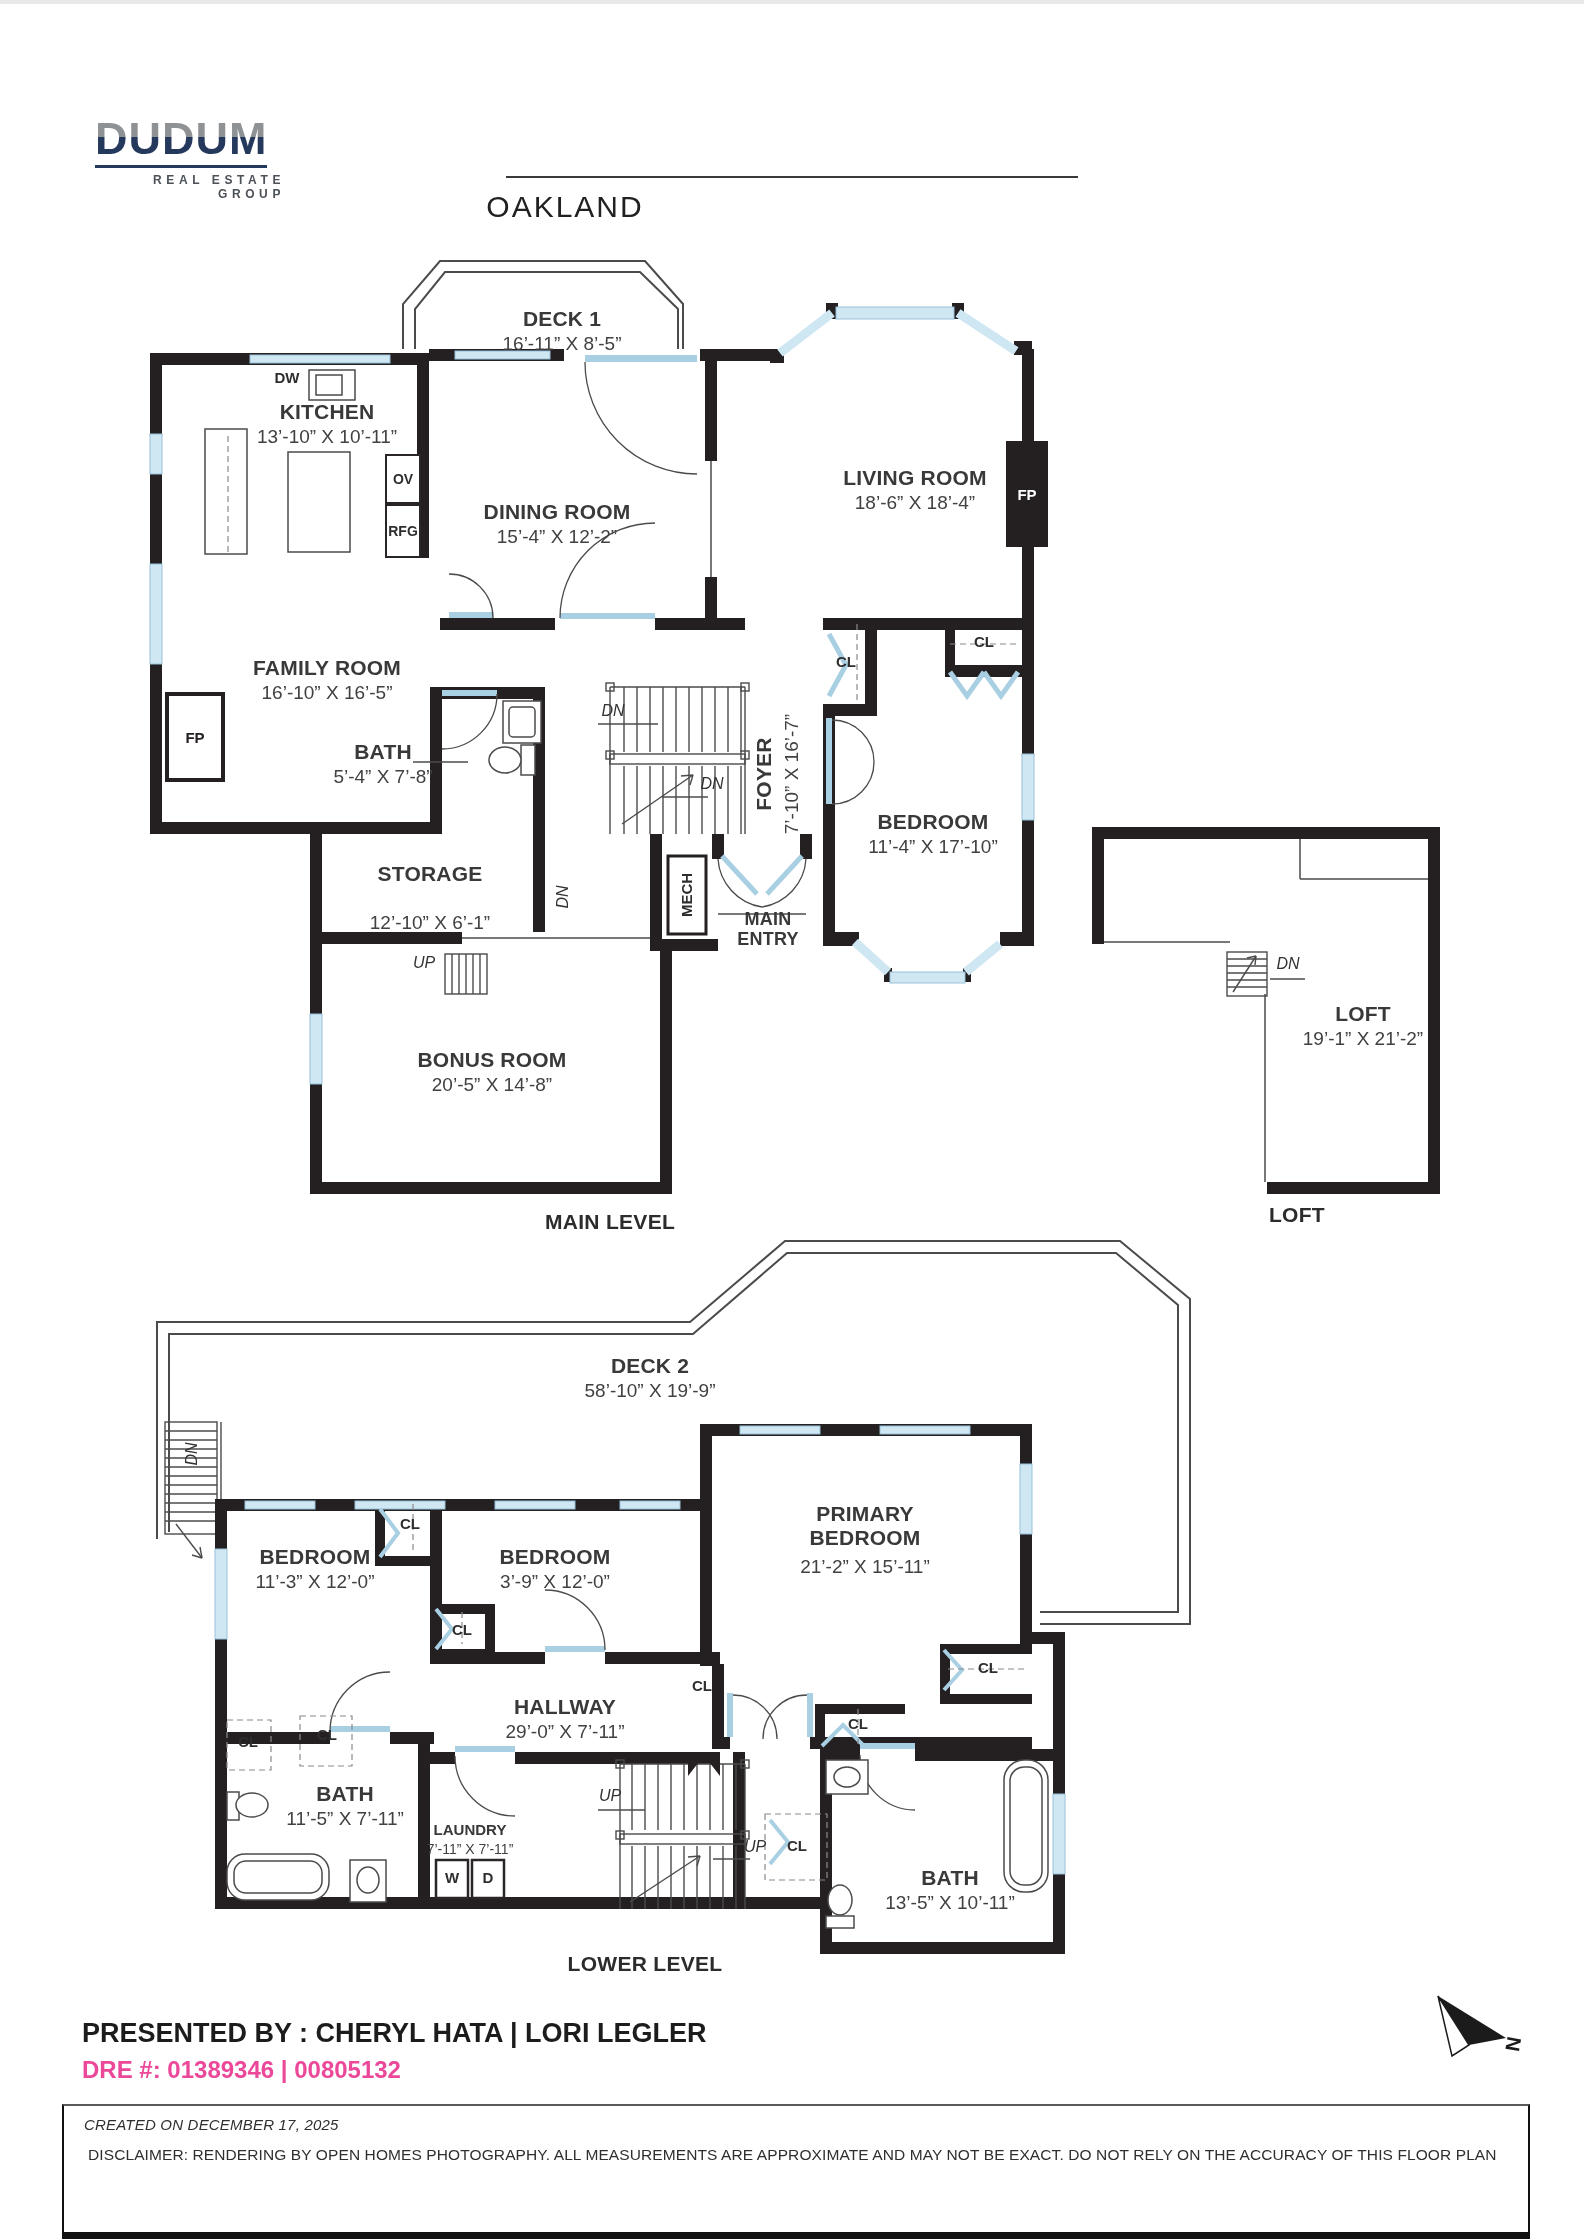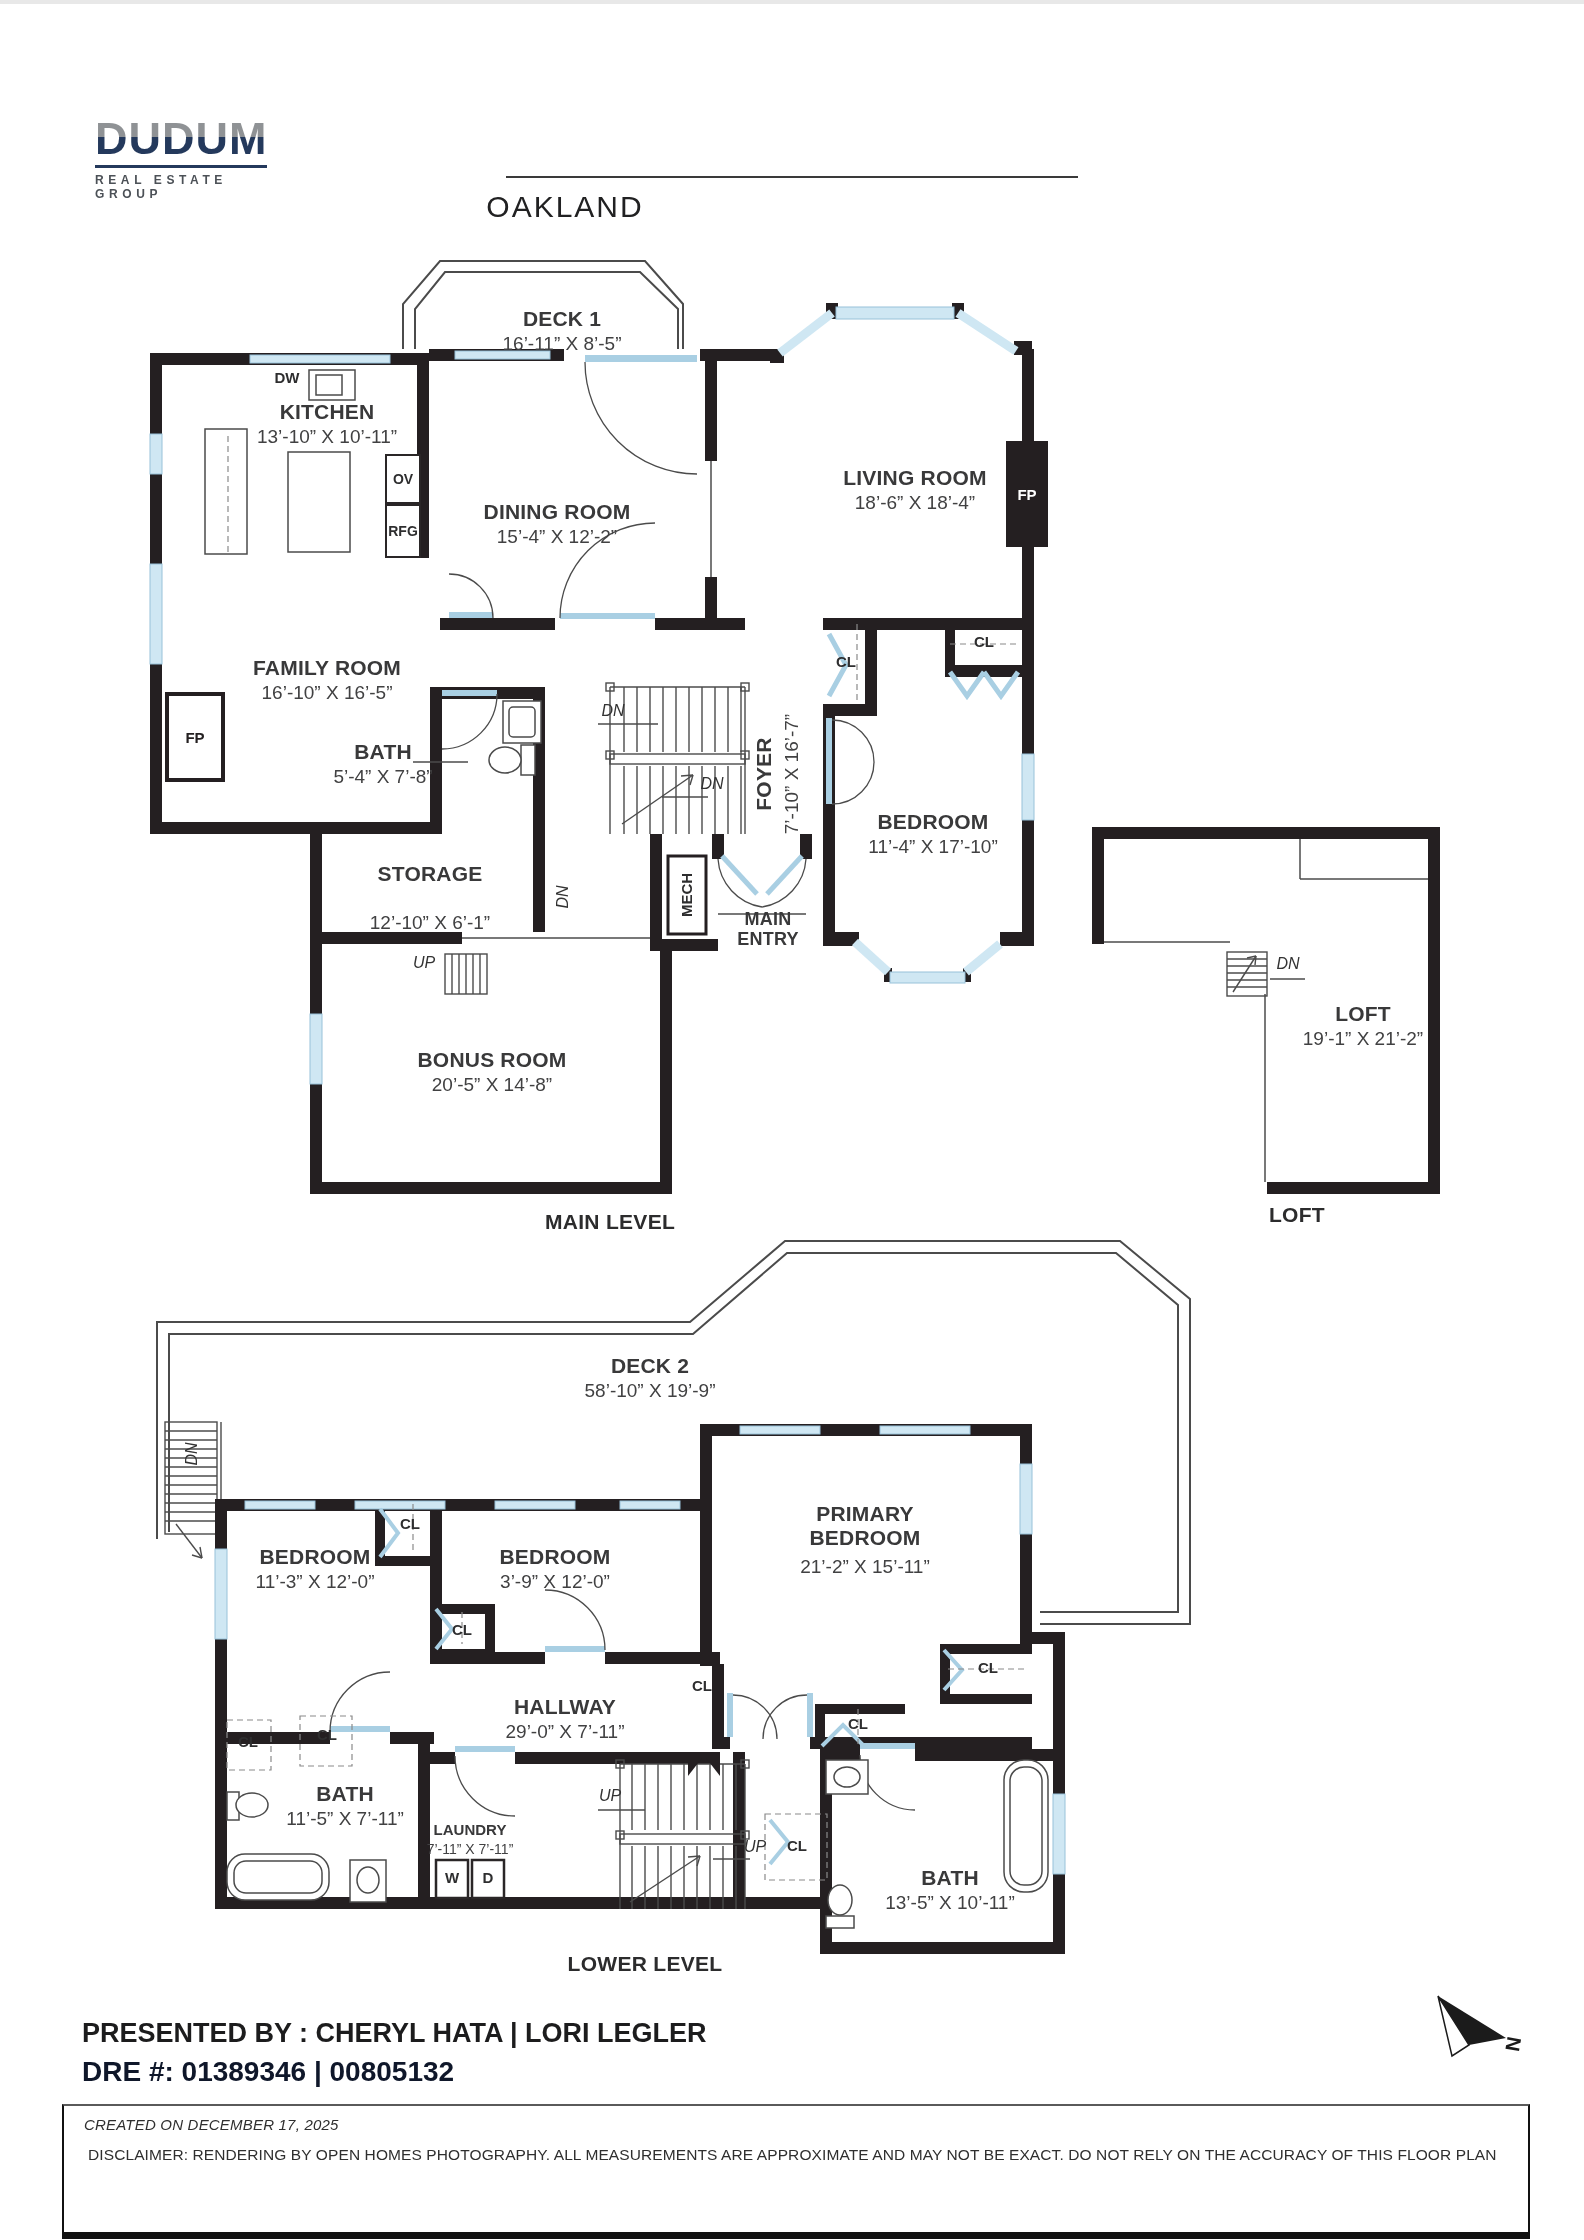--- a/index.html
+++ b/index.html
@@ -18,27 +18,27 @@
   .wrapc{white-space:normal;}
   .fpbox{position:absolute;border:4px solid #241f21;background:#fff;display:flex;align-items:center;justify-content:center;font-weight:bold;font-size:15px;color:#242021;}
   .fpdark{position:absolute;display:flex;align-items:center;justify-content:center;font-weight:bold;font-size:15px;color:#ffffff;}
   .appl{position:absolute;border:2.5px solid #2a2627;background:#fff;display:flex;align-items:center;justify-content:center;font-weight:bold;font-size:14px;color:#2e2e2f;}
   
   .brand{position:absolute;left:95px;top:112px;width:190px;}
   .brand-name{font-size:45px;font-weight:bold;letter-spacing:1px;line-height:1;
     background:linear-gradient(to bottom,#8f9295 0 46%,#24395c 46% 100%);
     -webkit-background-clip:text;background-clip:text;color:transparent;}
   .brand-rule{height:3px;background:#24395c;margin-top:4px;width:172px;}
-  .brand-sub{margin-top:5px;font-size:12px;font-weight:bold;letter-spacing:4.6px;color:#4c5157;}
+  .brand-sub{margin-top:5px;font-size:12px;font-weight:bold;letter-spacing:4.6px;color:#4c5157;text-align:right;}
   .title{position:absolute;left:565px;top:86px;transform:translateX(-50%);font-size:39px;font-weight:800;color:#1d1d1e;letter-spacing:.5px;white-space:nowrap;}
   .title-rule{position:absolute;left:506px;top:172px;width:572px;height:2px;background:#3a3a3a;}
   .subtitle{position:absolute;left:565px;top:186px;transform:translateX(-50%);font-size:30px;font-weight:400;letter-spacing:2px;color:#212122;}
   
   .presented{position:absolute;left:82px;top:2014px;font-size:27px;font-weight:bold;color:#1c1c1d;}
-  .dre{position:absolute;left:82px;top:2052px;font-size:28px;font-weight:bold;color:#0f172a;}
+  .dre{position:absolute;left:82px;top:2052px;font-size:24px;font-weight:bold;color:#ec4899;}
   .footer-box{position:absolute;left:62px;top:2100px;width:1464px;height:126px;
      border-top:2px solid #5a5a5a;border-left:2px solid #111;border-right:2px solid #111;border-bottom:7px solid #111;}
   .created{position:absolute;left:84px;top:2112px;font-size:15px;color:#2f2f2f;letter-spacing:.2px;font-style:italic;}
   .disc{position:absolute;left:88px;font-size:15.5px;color:#2f2f2f;letter-spacing:.1px;}
   .north-n{position:absolute;left:1513px;top:2040px;transform:translate(-50%,-50%) rotate(100deg);font-size:20px;font-weight:bold;color:#1b1b1b;}
 </style>
 </head>
 <body>
 
 <div class="page">

